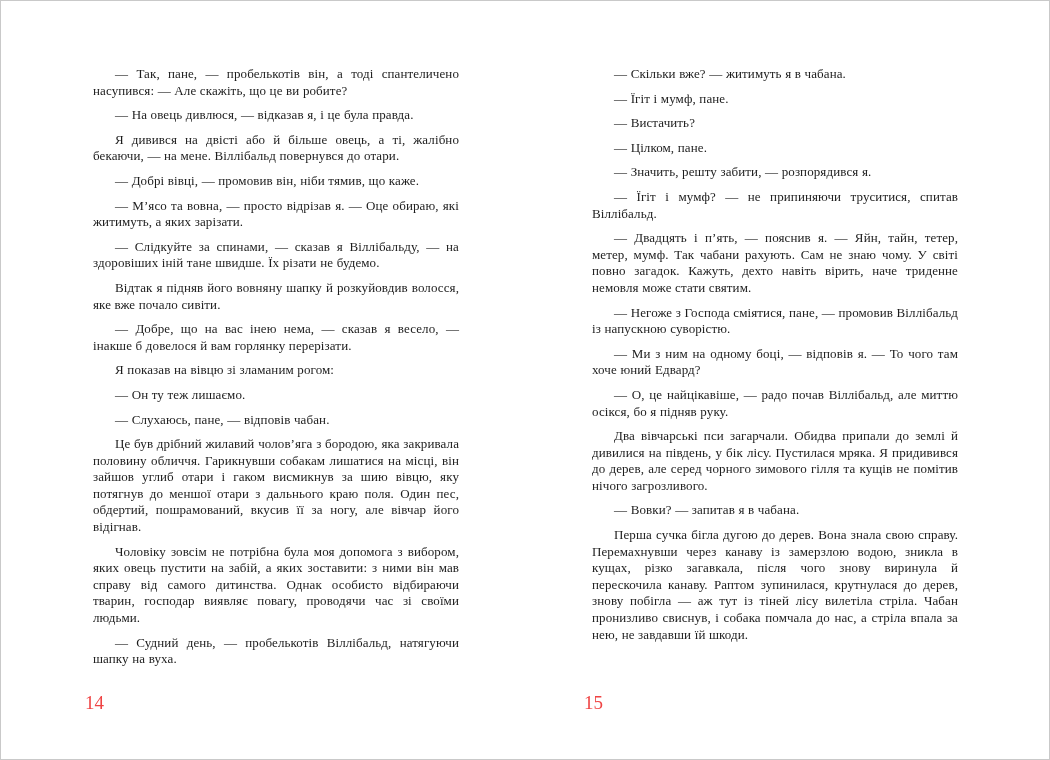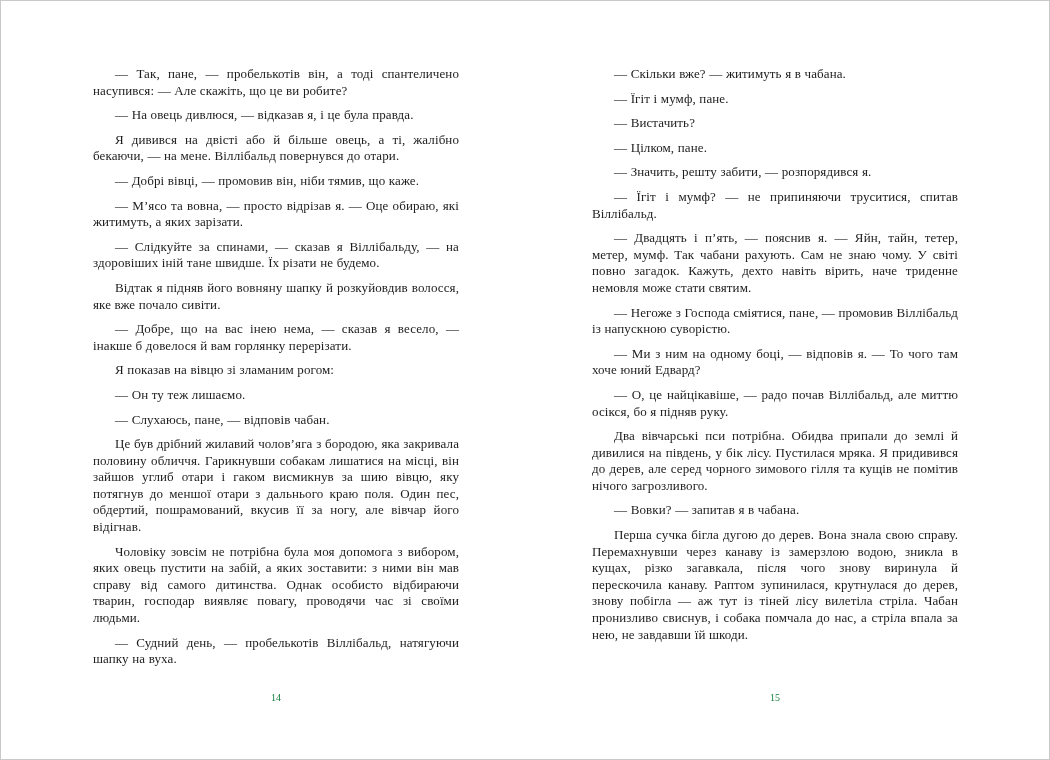--- a/index.html
+++ b/index.html
@@ -35,23 +35,22 @@
     text-align: justify;
     text-indent: 22px;
     letter-spacing: 0.1px;
     word-spacing: 0.2px;
   }
   .page-number {
     position: absolute;
     top: 634px;
     left: 0;
     right: 0;
-    text-align: center;
-    font-size: 10px;
-    color: #15803d;
+    font-size: 19px;
+    color: #ef4444;
   }
 </style>
 </head>
 <body>
 
 <div class="page page-left">
   <div class="text-block">
       <p class="para">— Так, пане, — пробелькотів він, а тоді спантеличено насупився: — Але скажіть, що це ви робите?</p>
       <p class="para">— На овець дивлюся, — відказав я, і це була правда.</p>
       <p class="para">Я дивився на двісті або й більше овець, а ті, жалібно бекаючи, — на мене. Віллібальд повернувся до отари.</p>
@@ -75,18 +74,18 @@
       <p class="para">— Скільки вже? — житимуть я в чабана.</p>
       <p class="para">— Їгіт і мумф, пане.</p>
       <p class="para">— Вистачить?</p>
       <p class="para">— Цілком, пане.</p>
       <p class="para">— Значить, решту забити, — розпорядився я.</p>
       <p class="para">— Їгіт і мумф? — не припиняючи труситися, спитав Віллібальд.</p>
       <p class="para">— Двадцять і п’ять, — пояснив я. — Яйн, тайн, тетер, метер, мумф. Так чабани рахують. Сам не знаю чому. У світі повно загадок. Кажуть, дехто навіть вірить, наче триденне немовля може стати святим.</p>
       <p class="para">— Негоже з Господа сміятися, пане, — промовив Віллібальд із напускною суворістю.</p>
       <p class="para">— Ми з ним на одному боці, — відповів я. — То чого там хоче юний Едвард?</p>
       <p class="para">— О, це найцікавіше, — радо почав Віллібальд, але миттю осікся, бо я підняв руку.</p>
-      <p class="para">Два вівчарські пси потрібна. Обидва припали до землі й дивилися на південь, у бік лісу. Пустилася мряка. Я придивився до дерев, але серед чорного зимового гілля та кущів не помітив нічого загрозливого.</p>
+      <p class="para">Два вівчарські пси загарчали. Обидва припали до землі й дивилися на південь, у бік лісу. Пустилася мряка. Я придивився до дерев, але серед чорного зимового гілля та кущів не помітив нічого загрозливого.</p>
       <p class="para">— Вовки? — запитав я в чабана.</p>
       <p class="para">Перша сучка бігла дугою до дерев. Вона знала свою справу. Перемахнувши через канаву із замерзлою водою, зникла в кущах, різко загавкала, після чого знову виринула й перескочила канаву. Раптом зупинилася, крутнулася до дерев, знову побігла — аж тут із тіней лісу вилетіла стріла. Чабан пронизливо свиснув, і собака помчала до нас, а стріла впала за нею, не завдавши їй шкоди.</p>
     </div>
   <div class="page-number">15</div>
 </div>
 
 </body></html>

